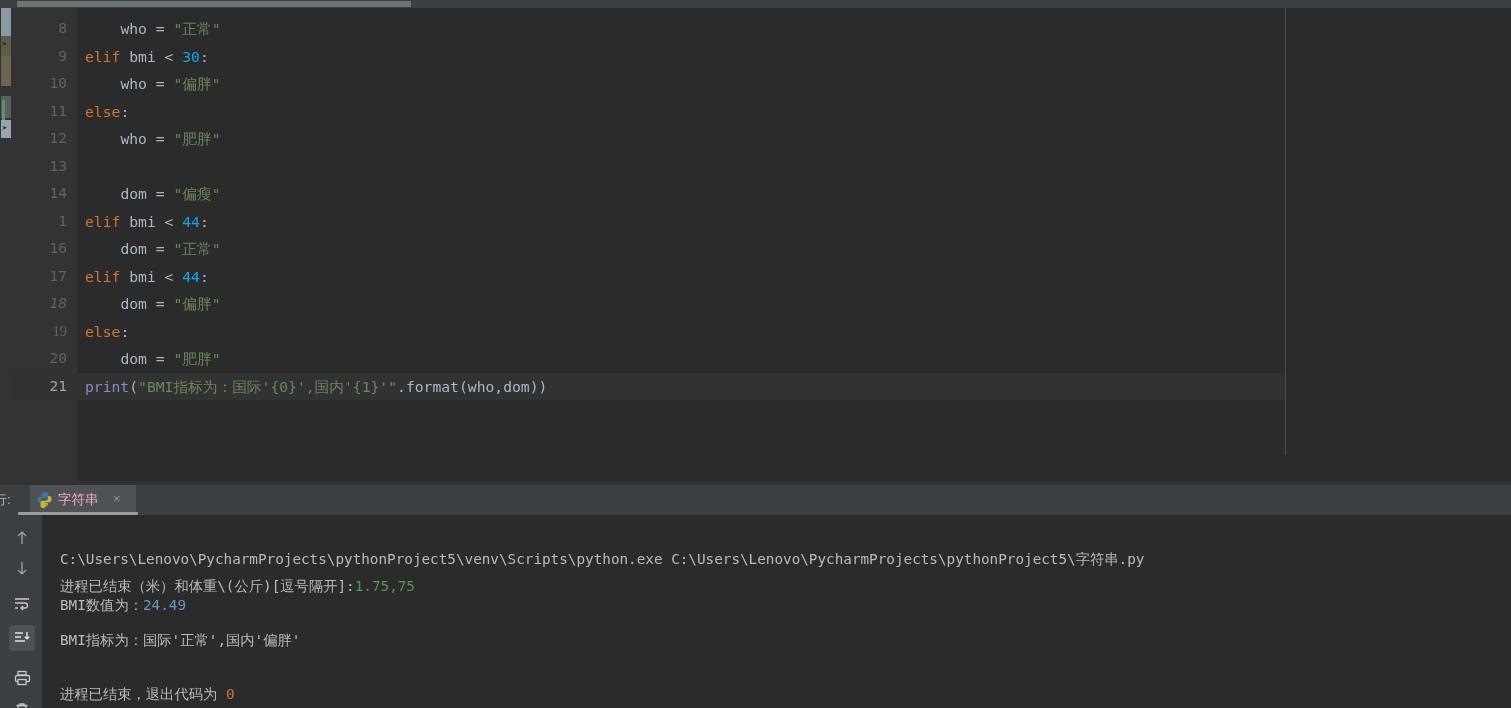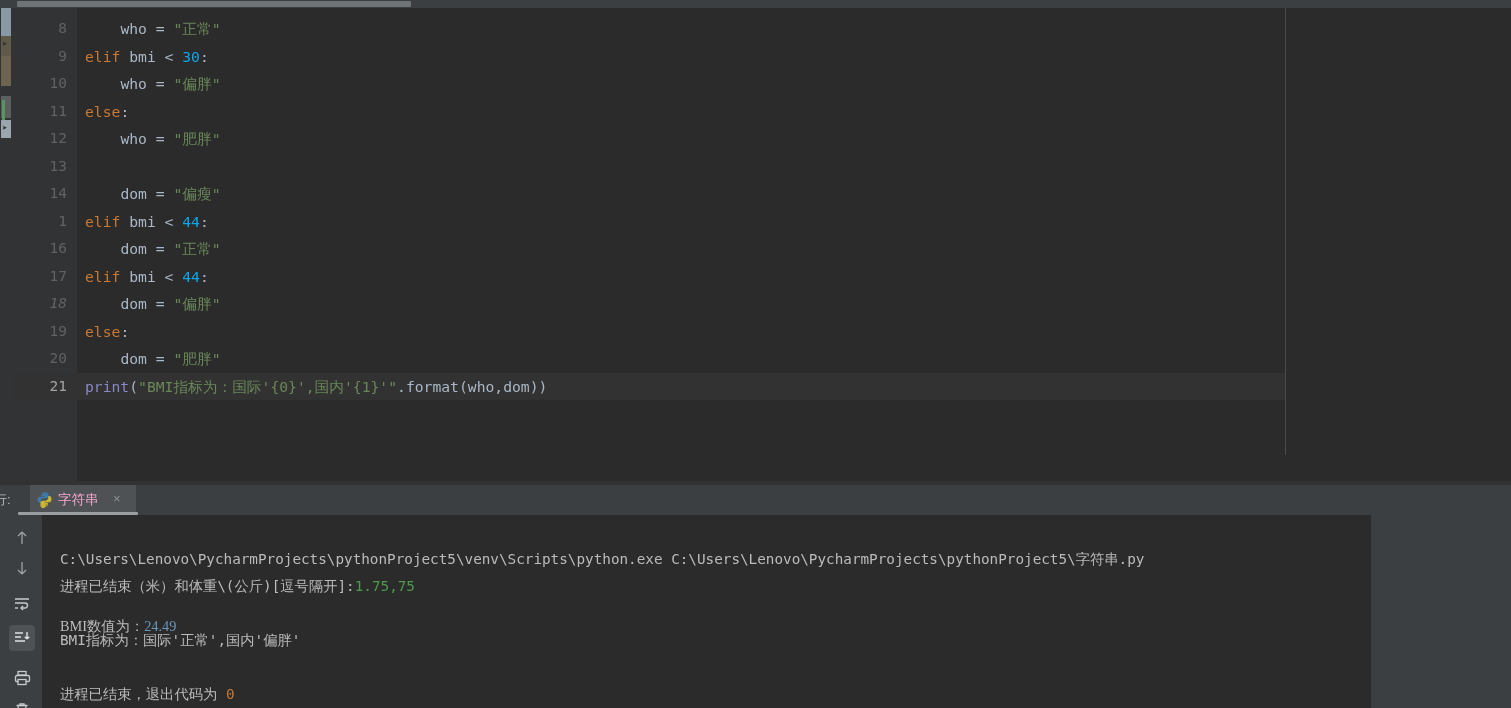--- a/index.html
+++ b/index.html
@@ -143,21 +143,21 @@
   .tb-btn {
     position: absolute; left: 9px; width: 26px; height: 26px;
     display: flex; align-items: center; justify-content: center;
     border-radius: 4px; cursor: pointer;
   }
   .tb-btn.active { background: #4e5254; }
   .tb-btn svg { display: block; }
 
   
   .console {
-    position: absolute; left: 42px; top: 30px; width: 1329px; height: 193px;
+    position: absolute; left: 42px; top: 30px; width: 1469px; height: 193px;
     background: #2b2b2b; overflow: hidden;
   }
   .console-line {
     position: absolute; left: 18px; white-space: pre;
     font-size: 14.3px; line-height: 20px; color: #bbbbbb;
     font-family: "DejaVu Sans Mono", "Liberation Mono", monospace;
   }
   .c-sys  { color: #bbbbbb; }
   .c-out  { color: #bbbbbb; }
   .c-in   { color: #4e9a4e; }
@@ -191,21 +191,21 @@
         <div class="gutter-line" style="top: 34.5px;">9</div>
         <div class="gutter-line" style="top: 62px;">10</div>
         <div class="gutter-line" style="top: 89.5px;">11</div>
         <div class="gutter-line" style="top: 117px;">12</div>
         <div class="gutter-line" style="top: 144.5px;">13</div>
         <div class="gutter-line" style="top: 172px;">14</div>
         <div class="gutter-line" style="top: 199.5px;">1</div>
         <div class="gutter-line" style="top: 227px;">16</div>
         <div class="gutter-line" style="top: 254.5px;">17</div>
         <div class="gutter-line" style="top: 282px; font-style: italic;">18</div>
-        <div class="gutter-line" style="top: 309.5px;">19</div>
+        <div class="gutter-line" style="top: 309.5px; font-family: Liberation Serif, serif;">19</div>
         <div class="gutter-line" style="top: 337px;">20</div>
         <div class="gutter-line current" style="top: 364.5px;">21</div>
       </div>
 
     <div class="code-canvas" id="code-canvas">
       <div class="code-tail"></div>
       <div class="margin-guide"></div>
       <div class="editor-bottom-fill"></div>
     <div class="code-line" style="top: 7px;"><span class="pn">    </span><span class="id">who</span><span class="pn"> = </span><span class="str">"正常"</span></div>
         <div class="code-line" style="top: 34.5px;"><span class="kw">elif</span><span class="id"> bmi </span><span class="pn">&lt; </span><span class="num">30</span><span class="pn">:</span></div>
@@ -291,19 +291,19 @@
               <path d="M7 4.5V3h4v1.5"></path>
               <path d="M5 4.5l.8 10.2a1 1 0 0 0 1 .8h4.4a1 1 0 0 0 1-.8L13 4.5z"></path>
             </svg>
           </span>
         </div>
       </div>
 
     <div class="console" id="console">
         <div class="console-line" style="top: 34px;"><span class="c-sys">C:\Users\Lenovo\PycharmProjects\pythonProject5\venv\Scripts\python.exe C:\Users\Lenovo\PycharmProjects\pythonProject5\字符串.py</span></div>
         <div class="console-line" style="top: 61px;"><span class="c-out">进程已结束（米）和体重\(公斤)[逗号隔开]:</span><span class="c-in">1.75,75</span></div>
-        <div class="console-line" style="top: 101px; font-family: Liberation Serif, serif;"><span class="c-out">BMI数值为：</span><span class="c-val">24.49</span></div>
+        <div class="console-line" style="top: 80px;"><span class="c-out">BMI数值为：</span><span class="c-val">24.49</span></div>
         <div class="console-line" style="top: 115px;"><span class="c-out">BMI指标为：国际'正常',国内'偏胖'</span></div>
         <div class="console-line" style="top: 142px;"><span class="c-out"> </span></div>
         <div class="console-line" style="top: 169px;"><span class="c-out">进程已结束，退出代码为 </span><span class="c-exit">0</span></div>
       </div>
   </div>
 </div>
 
 </body></html>

